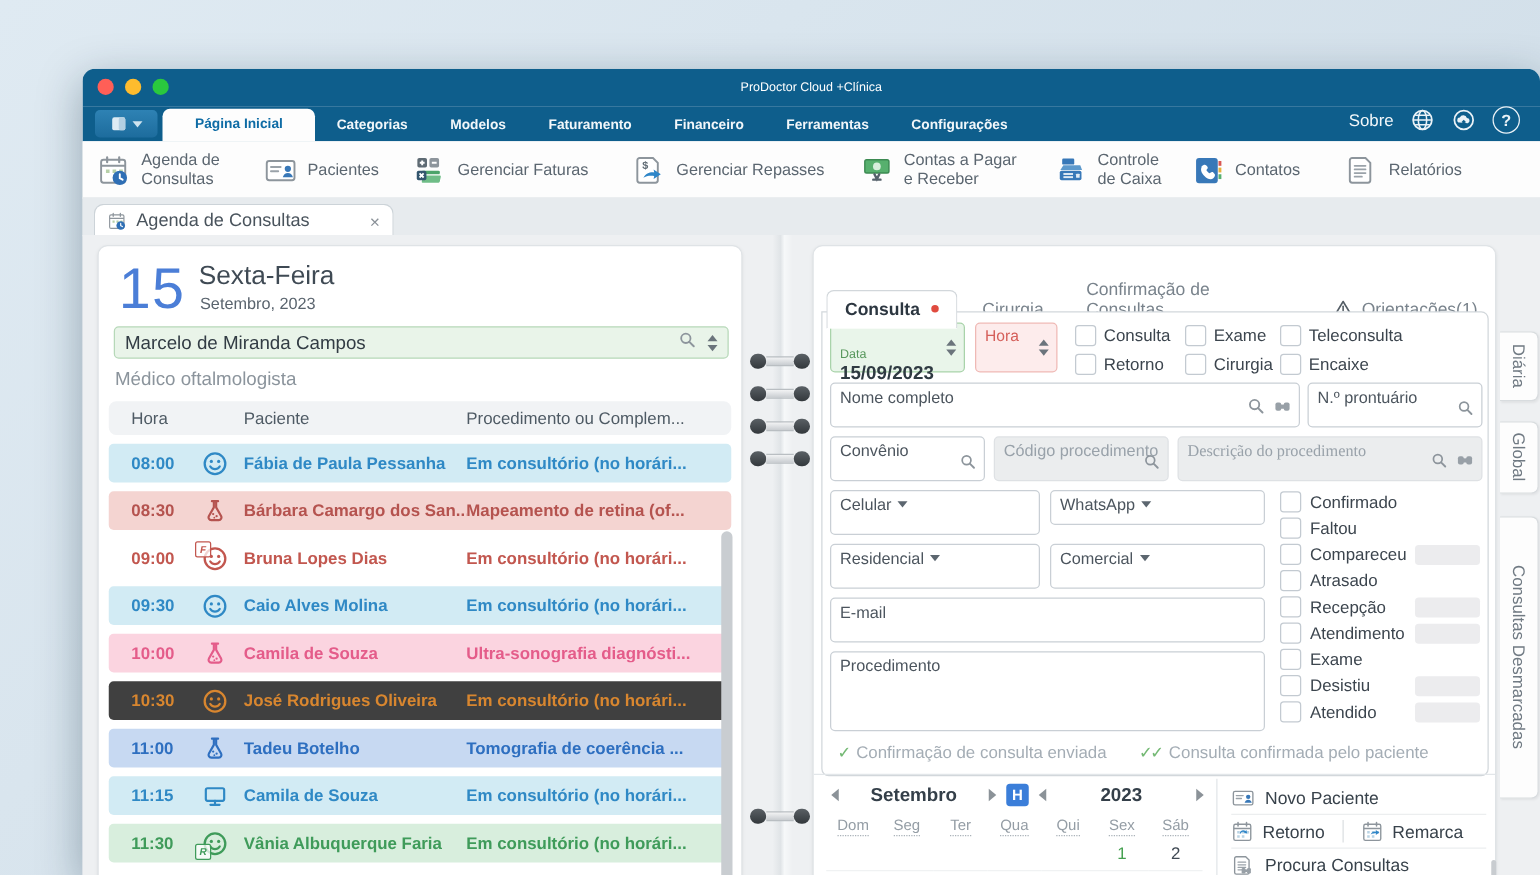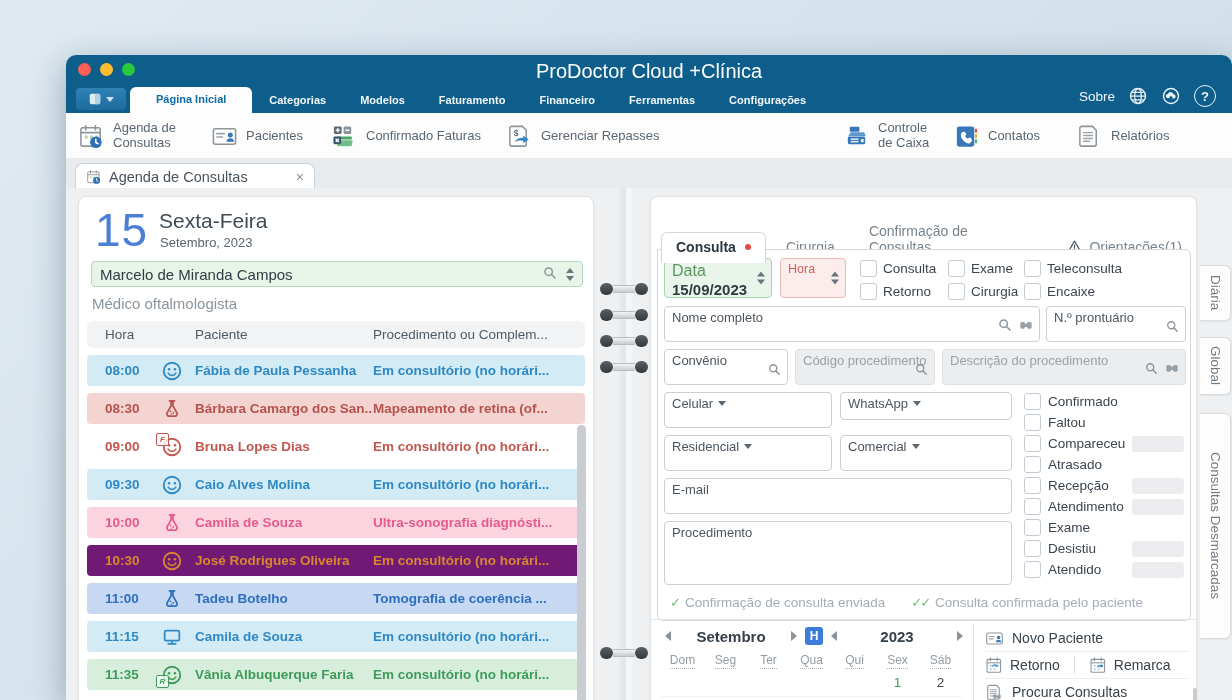--- a/index.html
+++ b/index.html
@@ -4,21 +4,21 @@
 <style>
   html,body{margin:0;padding:0;}
   body{width:1232px;height:700px;overflow:hidden;font-family:"Liberation Sans","DejaVu Sans",sans-serif;}
   .stage{position:relative;width:1232px;height:700px;background:linear-gradient(135deg,#dfeaf2,#cddbe6);overflow:hidden;}
   .window{position:absolute;left:66px;top:55px;width:1166px;height:645px;border-radius:10px 10px 0 0;
           box-shadow:0 10px 35px rgba(10,40,60,.35);background:#eef0f2;overflow:hidden;}
   
   .titlebar{position:absolute;left:0;top:0;right:0;height:30px;background:#0e5e8c;}
   .lights{position:absolute;left:12px;top:8px;display:flex;gap:9px;}
   .light{width:13px;height:13px;border-radius:50%;}
-  .wtitle{position:absolute;left:0;right:0;top:0;height:30px;line-height:32px;text-align:center;color:#fff;font-size:20px;}
+  .wtitle{position:absolute;left:0;right:0;top:0;height:30px;line-height:32px;text-align:center;color:#fff;font-size:10px;}
   
   .menubar{position:absolute;left:0;top:30px;right:0;height:28px;background:#0e5e8c;display:flex;align-items:flex-end;}
   .appbtn{margin:0 4px 3px 10px;height:22px;width:50px;border-radius:4px;background:linear-gradient(#2e82b4,#1d6c9d);
           display:flex;align-items:center;justify-content:center;gap:4px;}
   .appbtn .caret{width:0;height:0;border-left:4px solid transparent;border-right:4px solid transparent;border-top:5px solid #cfe3ef;}
   .mtab{color:#f2f7fa;font-size:11px;font-weight:700;padding:6px 17px 7px;cursor:default;}
   .mtab.active{background:#fdfdfd;color:#0f6ca5;border-radius:6px 6px 0 0;padding:6px 26px 8px;}
   .menu-right{margin-left:auto;display:flex;align-items:center;gap:13px;padding:0 16px 6px 0;}
   .mright-label{color:#f2f7fa;font-size:13.5px;}
   .cicon{width:20px;height:20px;border:1.6px solid #eaf2f7;border-radius:50%;display:flex;align-items:center;justify-content:center;color:#eaf2f7;font-size:13px;font-weight:700;}
@@ -269,27 +269,34 @@
       <div class="titem" style="left:145px">
         <svg class="ticon">
             <use href="#sym-patient"></use>
           </svg>
         <span class="lbl">Pacientes</span>
       </div>
       <div class="titem" style="left:265px">
         <svg class="ticon">
             <use href="#sym-faturas"></use>
           </svg>
-        <span class="lbl">Confirmado Faturas</span>
+        <span class="lbl">Gerenciar Faturas</span>
       </div>
       <div class="titem" style="left:440px">
         <svg class="ticon">
             <use href="#sym-repasses"></use>
           </svg>
         <span class="lbl">Gerenciar Repasses</span>
+      </div>
+      <div class="titem" style="left:622px">
+        <svg class="ticon">
+            <use href="#sym-money"></use>
+          </svg>
+        <span class="lbl">Contas a Pagar
+e Receber</span>
       </div>
       <div class="titem" style="left:777px">
         <svg class="ticon">
             <use href="#sym-caixa"></use>
           </svg>
         <span class="lbl">Controle
 de Caixa</span>
       </div>
       <div class="titem" style="left:887px">
         <svg class="ticon">
@@ -385,21 +392,21 @@
           <div class="arow agrid" style="background-color: rgb(251, 212, 224); color: rgb(228, 92, 138);">
             <span class="t">10:00</span>
             <span class="ic">
                 <svg class="rico">
                   <use href="#sym-flask"></use>
                 </svg>
               </span>
             <span class="n">Camila de Souza</span>
             <span class="p">Ultra-sonografia diagnósti...</span>
           </div>
-          <div class="arow agrid" style="background-color: #701a75; color: rgb(216, 134, 47);">
+          <div class="arow agrid" style="background-color: #404040; color: rgb(216, 134, 47);">
             <span class="t">10:30</span>
             <span class="ic">
                 <svg class="rico">
                   <use href="#sym-smiley"></use>
                 </svg>
               </span>
             <span class="n">José Rodrigues Oliveira</span>
             <span class="p">Em consultório (no horári...</span>
           </div>
           <div class="arow agrid" style="background-color: rgb(199, 217, 242); color: rgb(46, 111, 192);">
@@ -416,21 +423,21 @@
             <span class="t">11:15</span>
             <span class="ic">
                 <svg class="rico">
                   <use href="#sym-monitor"></use>
                 </svg>
               </span>
             <span class="n">Camila de Souza</span>
             <span class="p">Em consultório (no horári...</span>
           </div>
           <div class="arow agrid" style="background-color: rgb(216, 238, 221); color: rgb(63, 155, 90);">
-            <span class="t">11:35</span>
+            <span class="t">11:30</span>
             <span class="ic">
                 <svg class="rico">
                   <use href="#sym-smiley"></use>
                 </svg>
                 <i class="badge bl">R</i>
               </span>
             <span class="n">Vânia Albuquerque Faria</span>
             <span class="p">Em consultório (no horári...</span>
           </div>
         </div>
@@ -480,21 +487,21 @@
             <svg width="17" height="17" viewBox="0 0 24 24">
                 <use href="#sym-warn"></use>
               </svg>
             <span>Orientações(1)</span>
           </div>
         </div>
 
         <div class="formbox">
 
           <div class="fld" style="left: 6px; top: 8px; width: 108px; height: 40px; background-color: rgb(233, 245, 234); border-color: rgb(169, 211, 170);">
-            <div style="font-size: 16px; color: rgb(87, 151, 92);">Data</div>
+            <div style="font-size: 10px; color: rgb(87, 151, 92); margin-top: 16px;">Data</div>
             <div class="fval">15/09/2023</div>
             <span class="spin">
                 <i class="tri-u"></i>
                 <i class="tri-d"></i>
               </span>
           </div>
           <div class="fld" style="left: 122px; top: 8px; width: 66px; height: 40px; background-color: rgb(253, 236, 236); border-color: rgb(239, 185, 181);">
             <div style="font-size: 12.5px; color: rgb(213, 96, 91);">Hora</div>
             <span class="spin">
                 <i class="tri-u"></i>
@@ -557,21 +564,21 @@
               </span>
           </div>
           <div class="fld dis" style="left:137px;top:99px;width:140px;height:36px;">
             <span>Código procedimento</span>
             <span class="ficons" style="top:12px">
                 <svg width="15" height="15" viewBox="0 0 24 24">
                   <use href="#sym-mag"></use>
                 </svg>
               </span>
           </div>
-          <div class="fld dis" style="left:284px;top:99px;width:244px;height:36px;">
+          <div class="fld dis" style="left:284px;top:99px;width:244px;height:36px;font-family:Liberation Serif, serif;">
             <span>Descrição do procedimento</span>
             <span class="ficons" style="top:10px">
               <svg width="15" height="15" viewBox="0 0 24 24">
                   <use href="#sym-mag"></use>
                 </svg>
               <svg width="16" height="16" viewBox="0 0 24 24">
                   <use href="#sym-bino"></use>
                 </svg>
             </span>
           </div>

